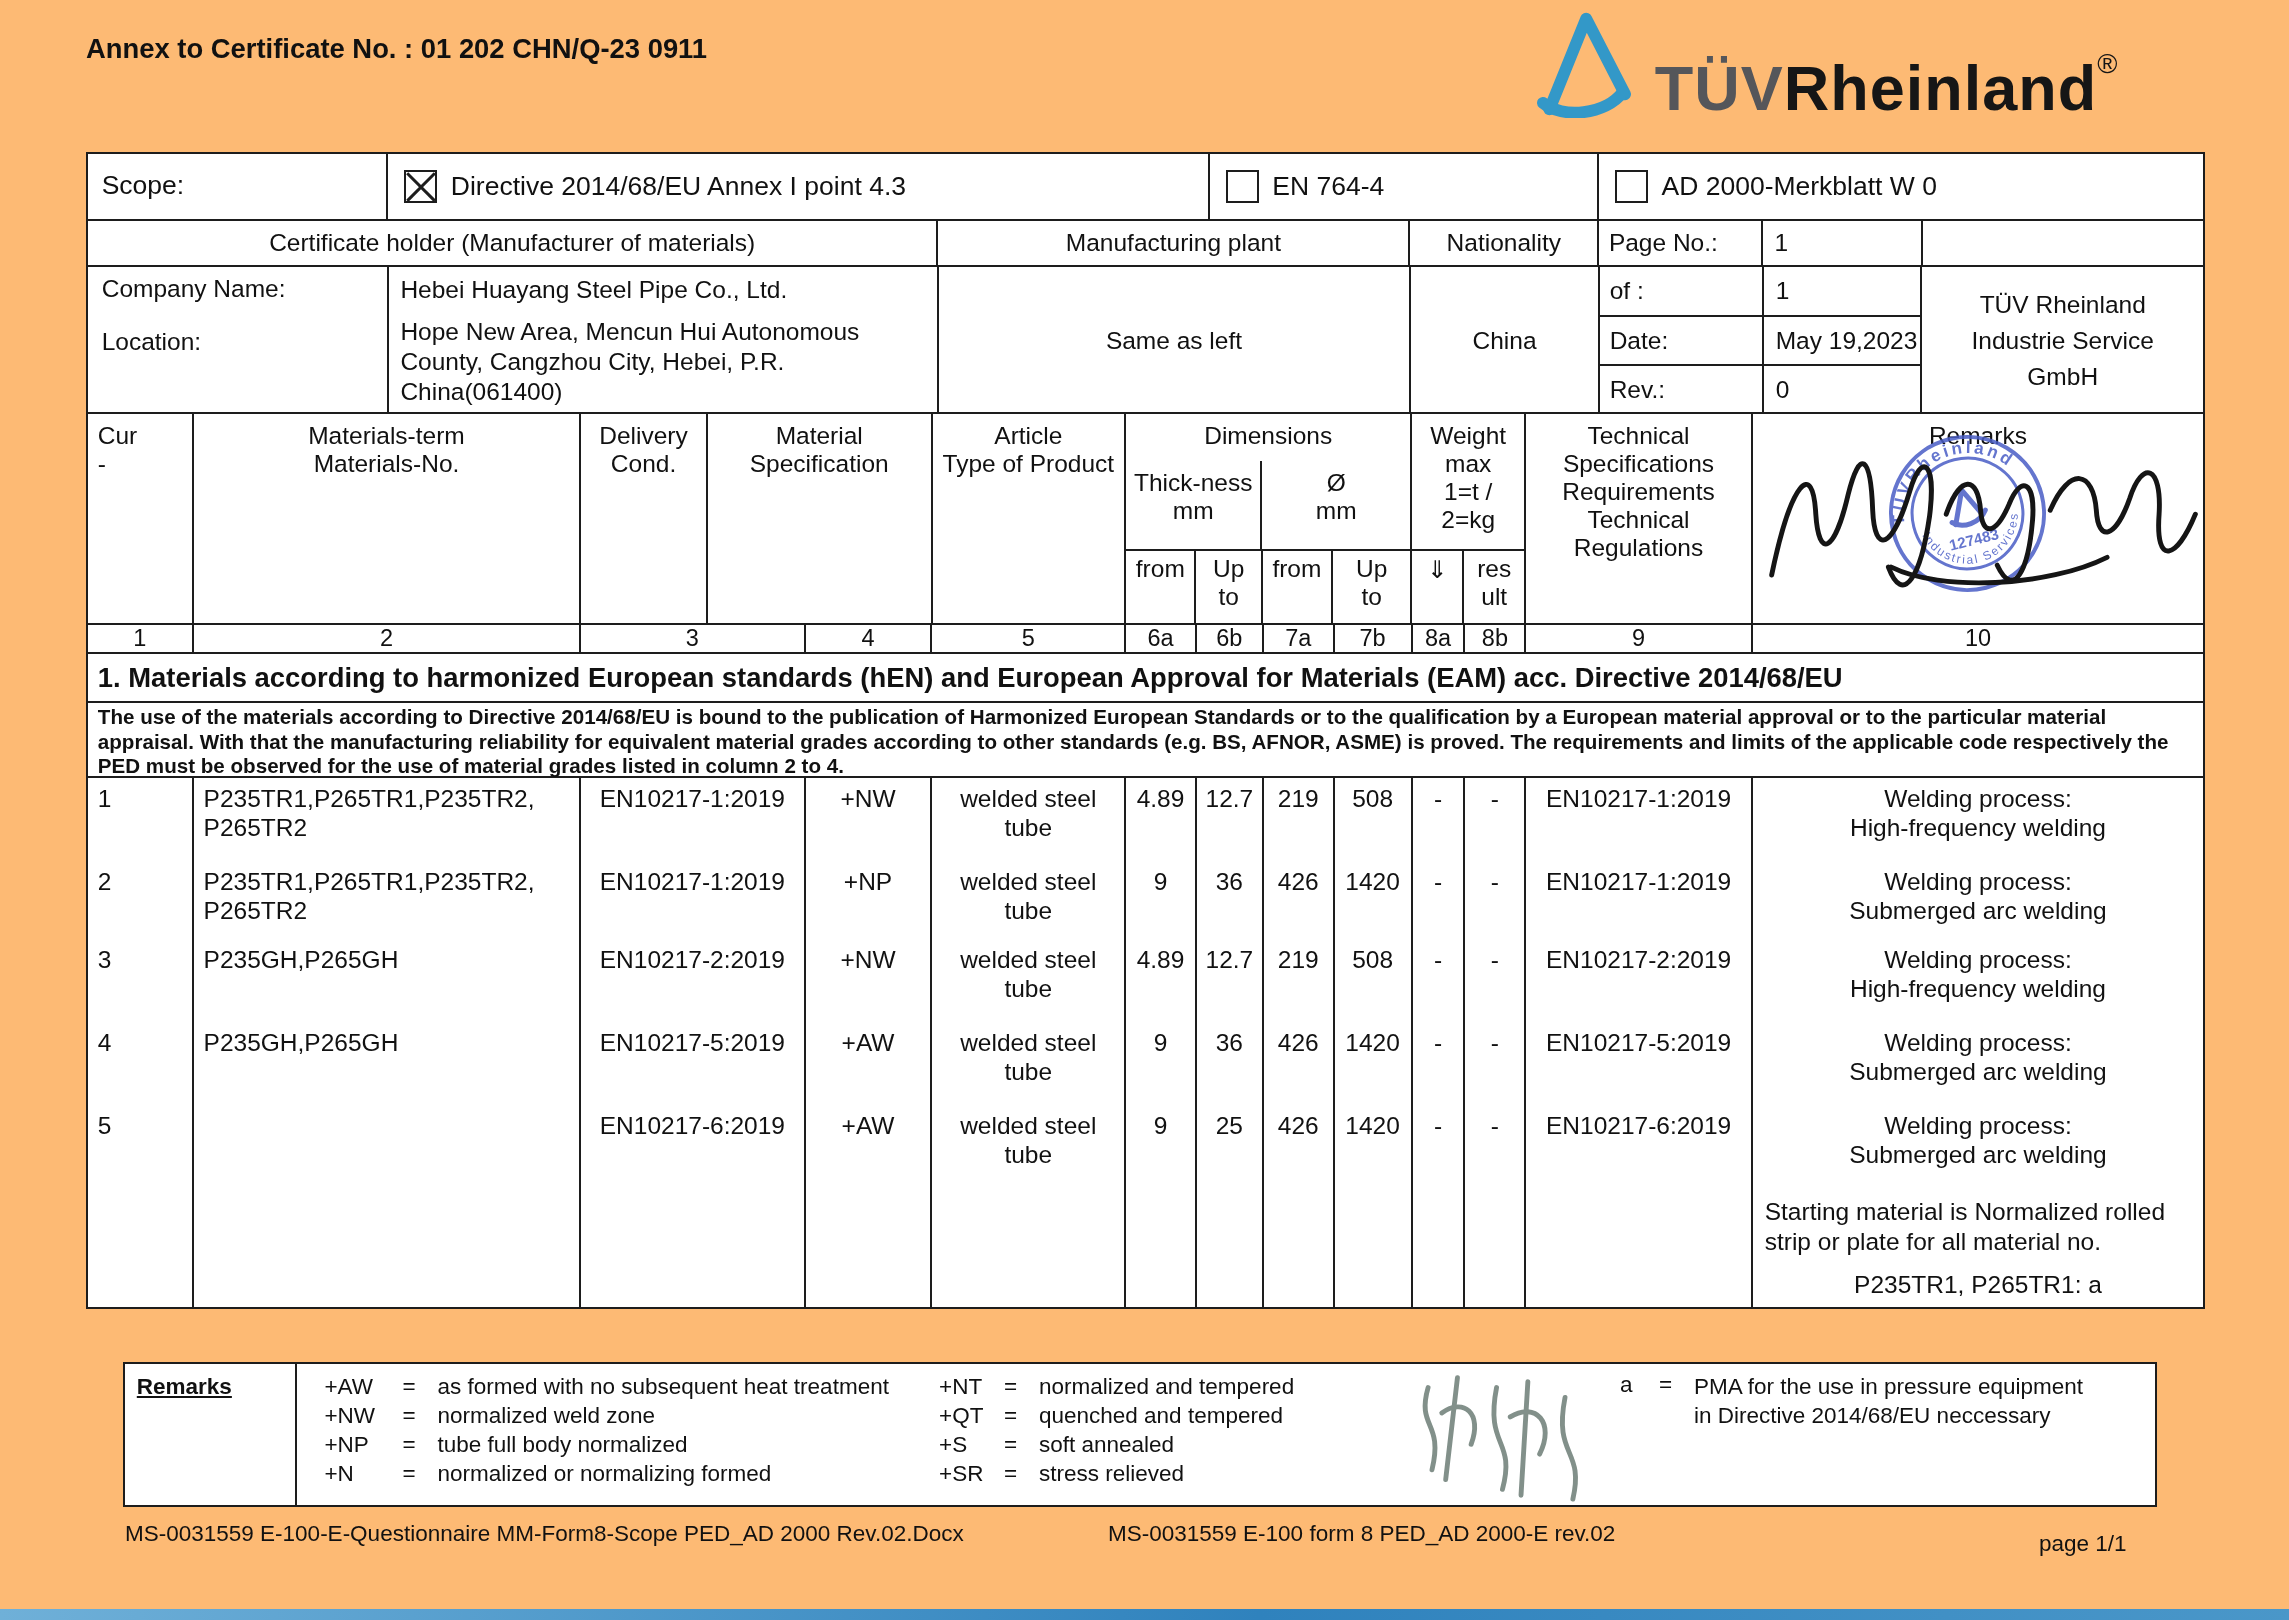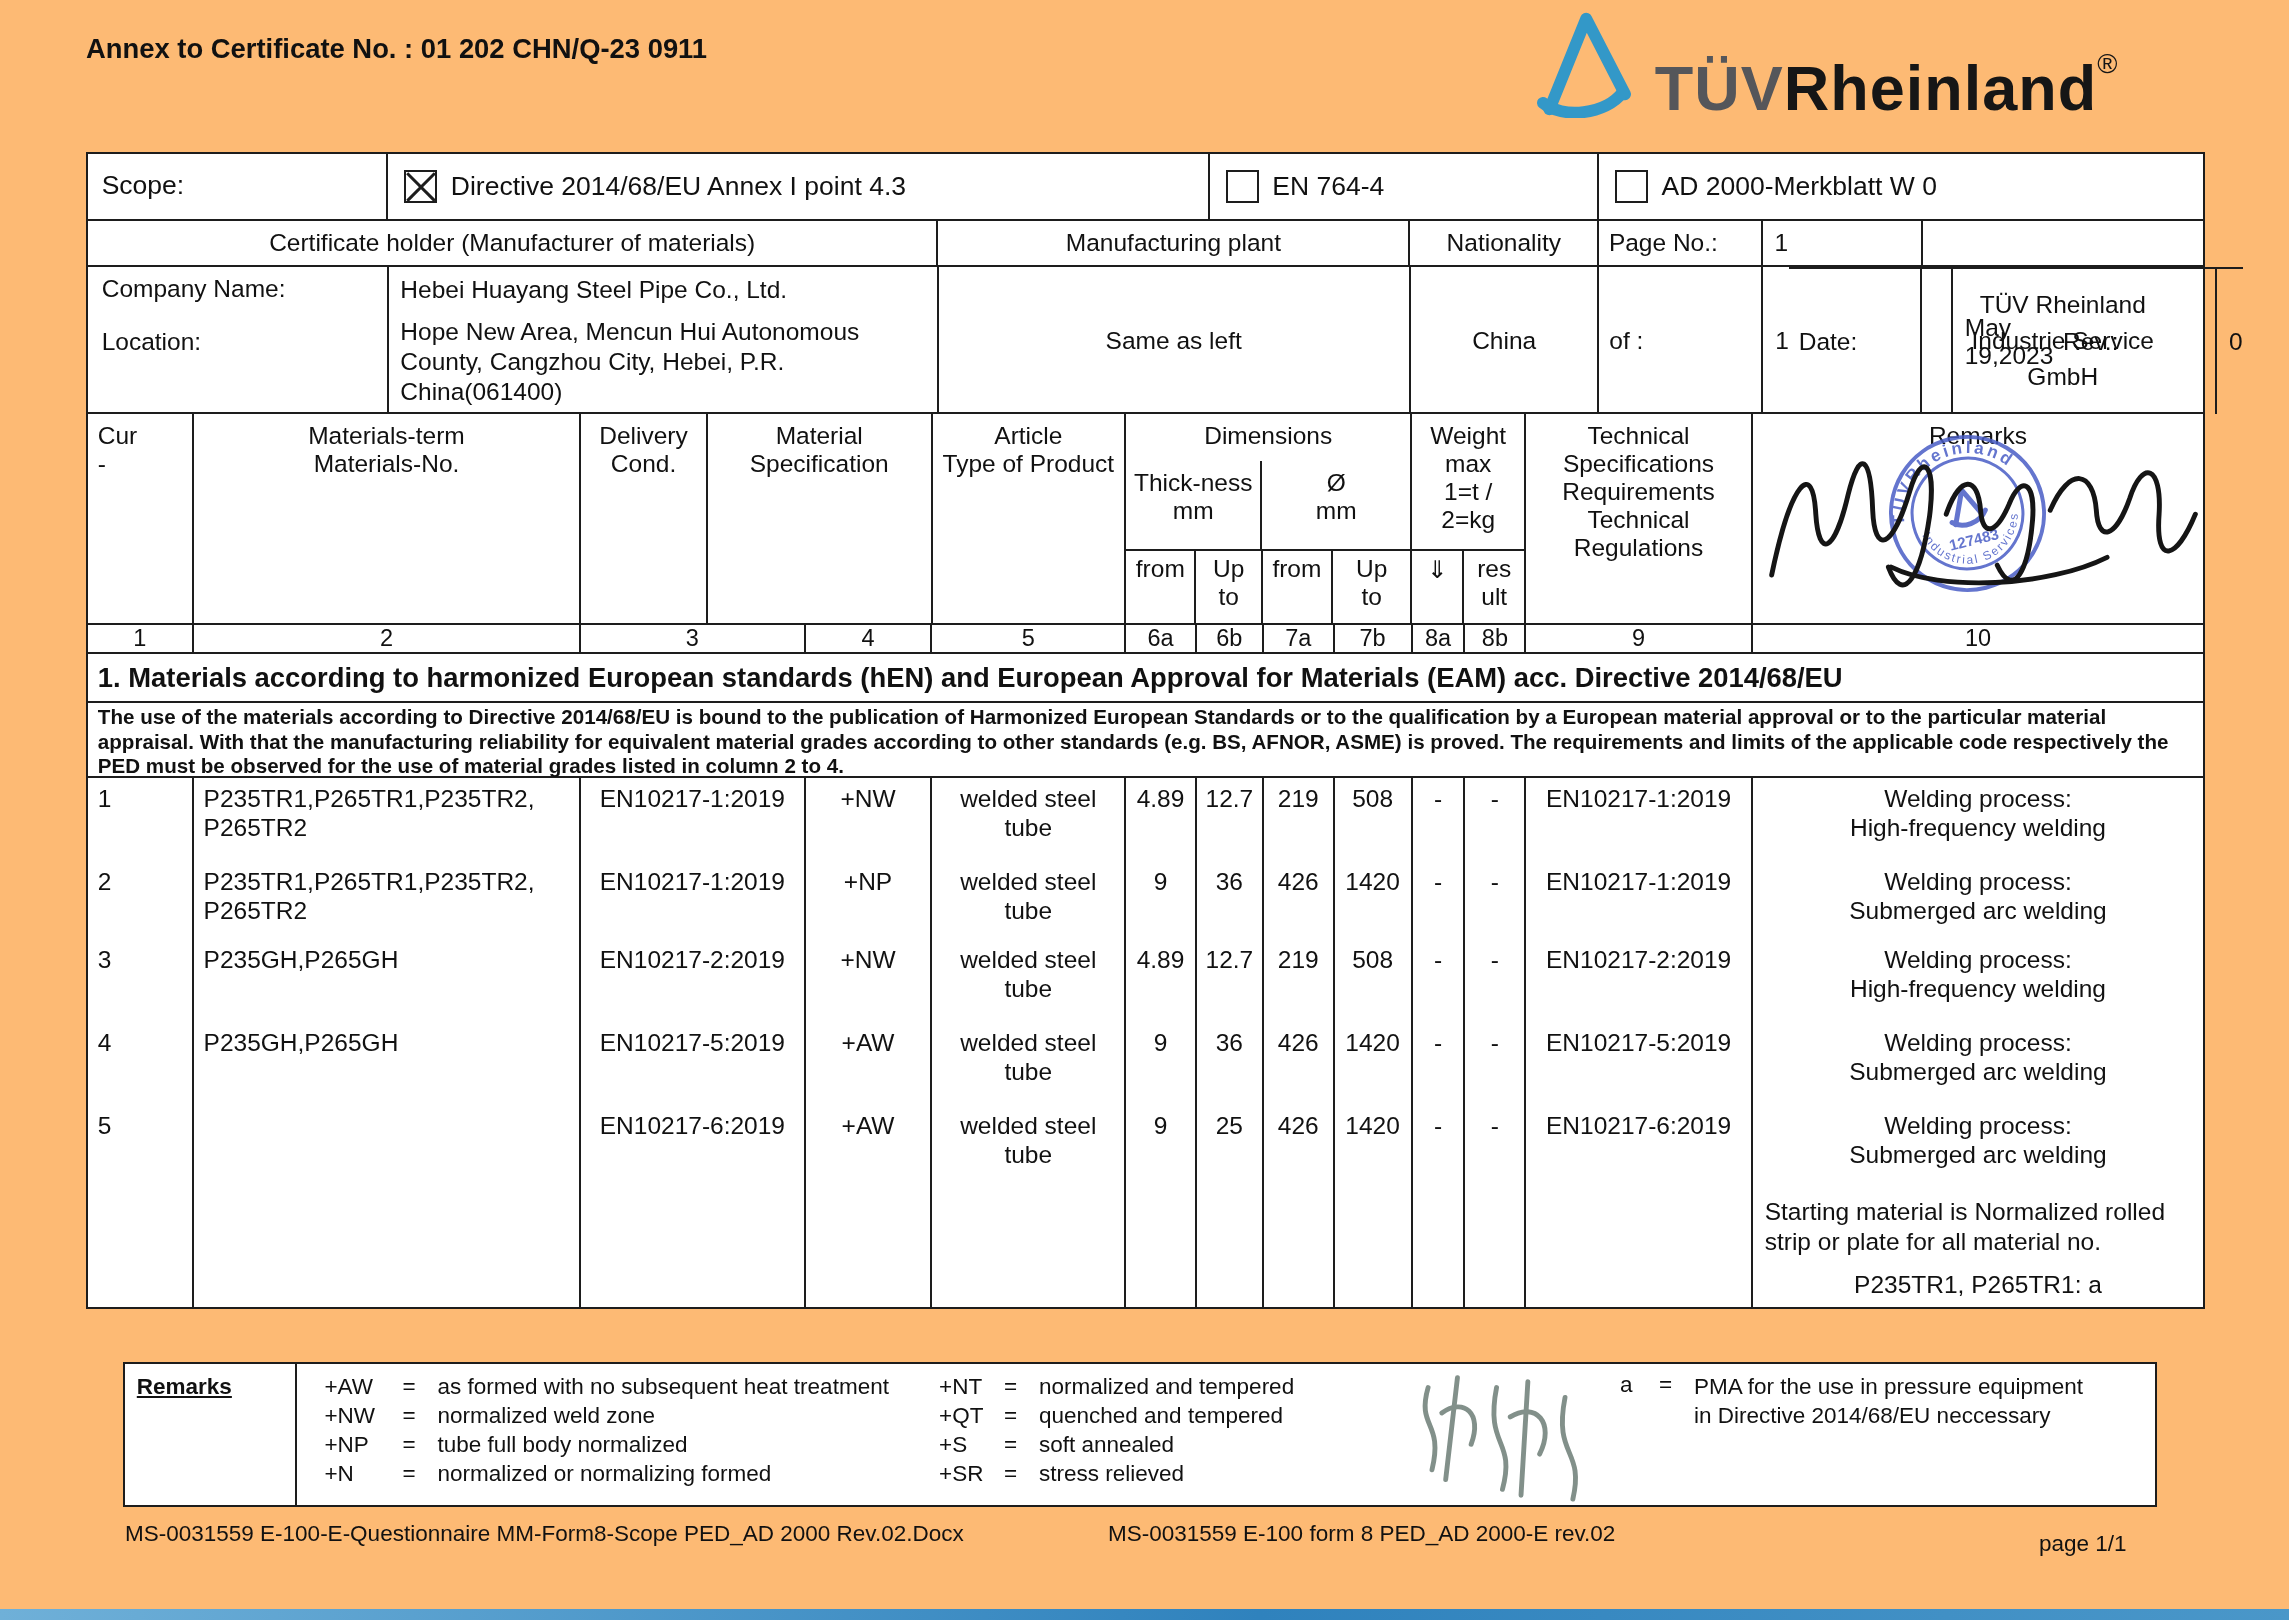--- a/index.html
+++ b/index.html
@@ -35,21 +35,21 @@
   .hc{display:flex;align-items:center;justify-content:center;text-align:center;}
   .h1{width:852px;}.h2{width:473px;}.h3{width:189px;}.h4{width:164px;justify-content:flex-start;padding-left:9.8px;box-sizing:border-box;}
   .h5{width:160px;justify-content:flex-start;padding-left:11.8px;box-sizing:border-box;}.h6{width:281px;}
   .info-row{height:147px;}
   .i-labels{width:301px;font-size:24.5px;padding:7.8px 0 0 13.7px;}
   .i-labels .lab2{margin-top:25.5px;}
   .i-values{width:551px;font-size:24.5px;padding:7.8px 0 0 11.8px;line-height:30px;}
   .i-values .v1{margin-bottom:11.8px;}
   .i-plant{width:473px;display:flex;align-items:center;justify-content:center;font-size:24.5px;}
   .i-nat{width:189px;display:flex;align-items:center;justify-content:center;font-size:24.5px;}
-  .i-meta{width:323px;display:flex;flex-direction:row;border-right:2px solid #1d1d1d;box-sizing:border-box;}
+  .i-meta{width:323px;display:flex;flex-direction:column;border-right:2px solid #1d1d1d;box-sizing:border-box;}
   .meta-r{display:flex;flex:1;box-sizing:border-box;}
   .meta-r + .meta-r{border-top:2px solid #1d1d1d;}
   .meta-lab{width:164px;border-right:2px solid #1d1d1d;box-sizing:border-box;font-size:24.5px;display:flex;align-items:center;padding-left:9.8px;}
   .meta-val{flex:1;font-size:24.5px;display:flex;align-items:center;padding-left:11.8px;}
   .i-issuer{width:281px;display:flex;align-items:center;justify-content:center;text-align:center;font-size:24.5px;line-height:36px;}
   
   .maintable{top:412px;}
   .mt-head{height:209px;}
   .mth{font-size:24.5px;text-align:center;padding-top:7.8px;}
   .w1{width:106px;}.w2{width:388px;}.w3{width:225px;}.w4{width:127px;}.w5{width:194px;}

